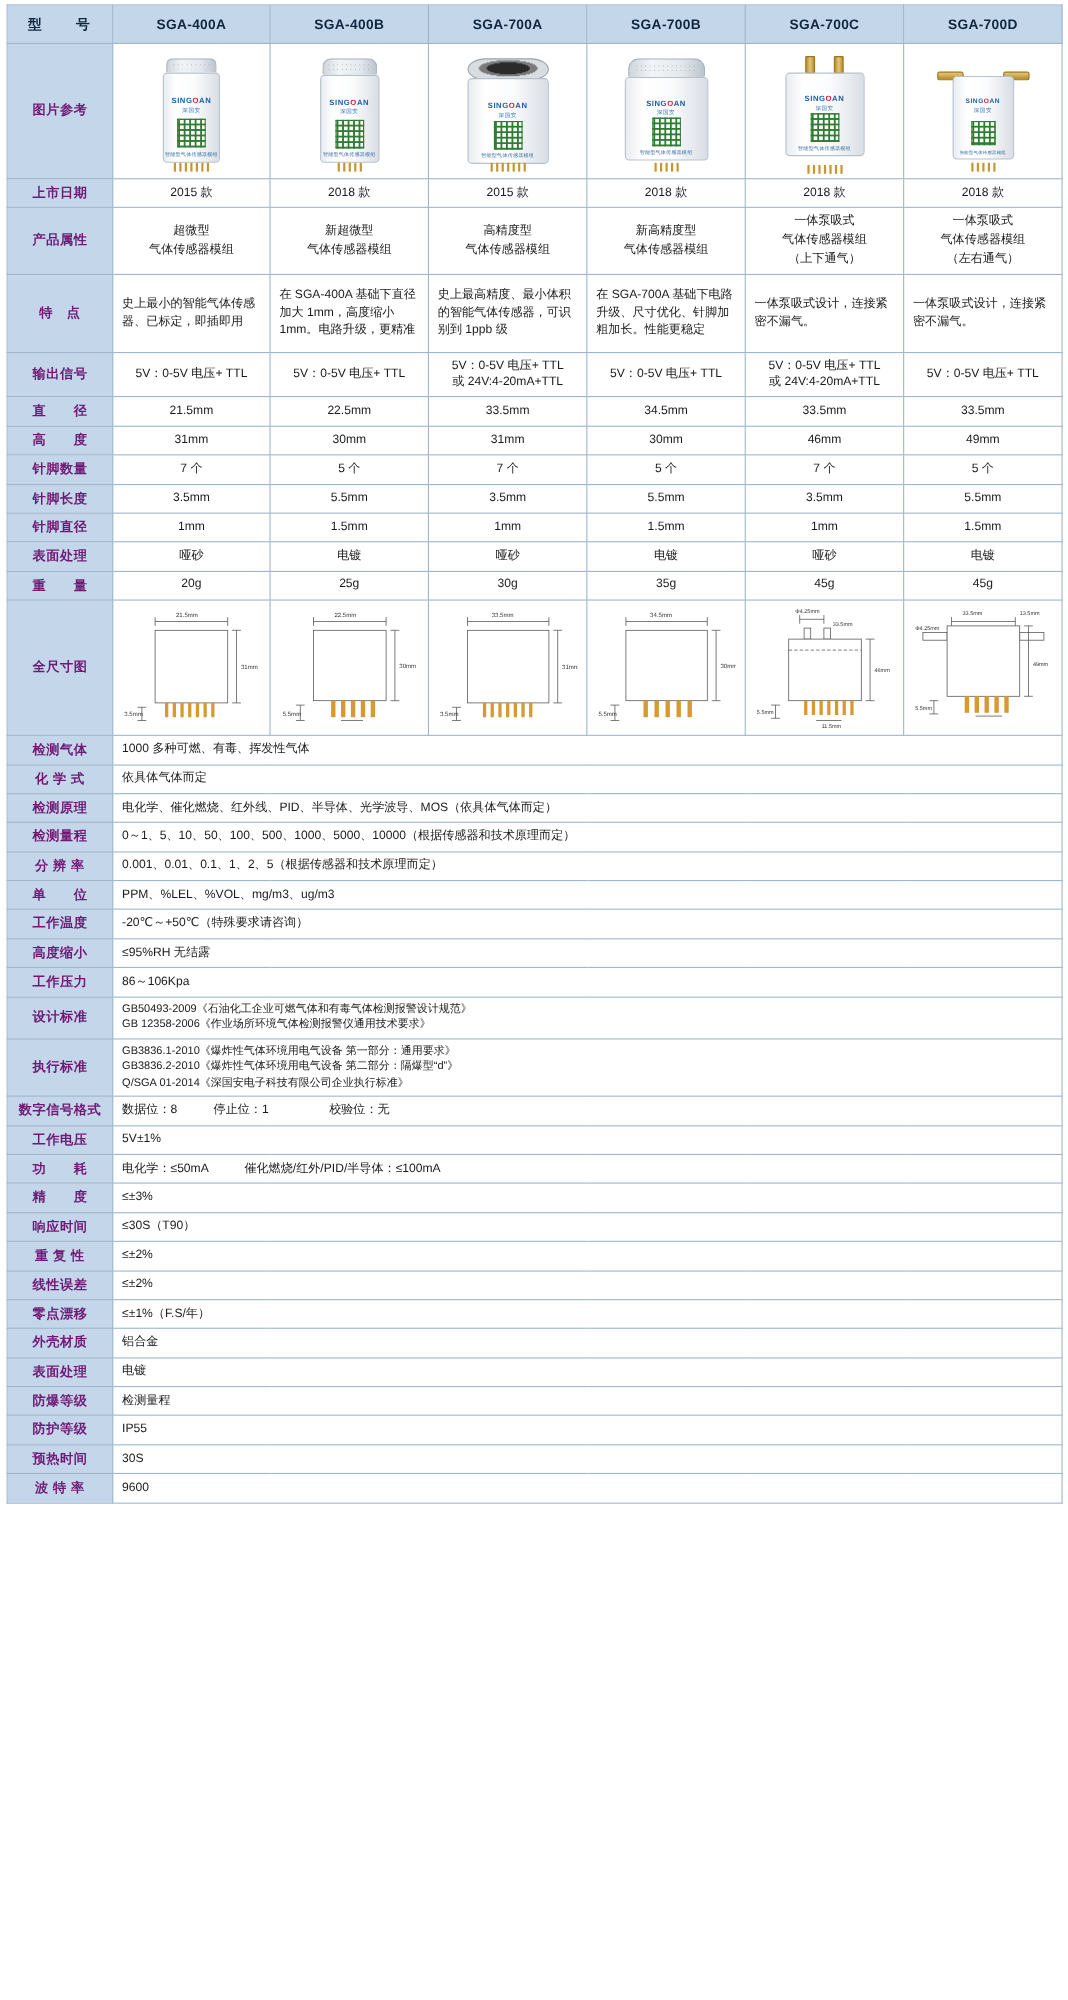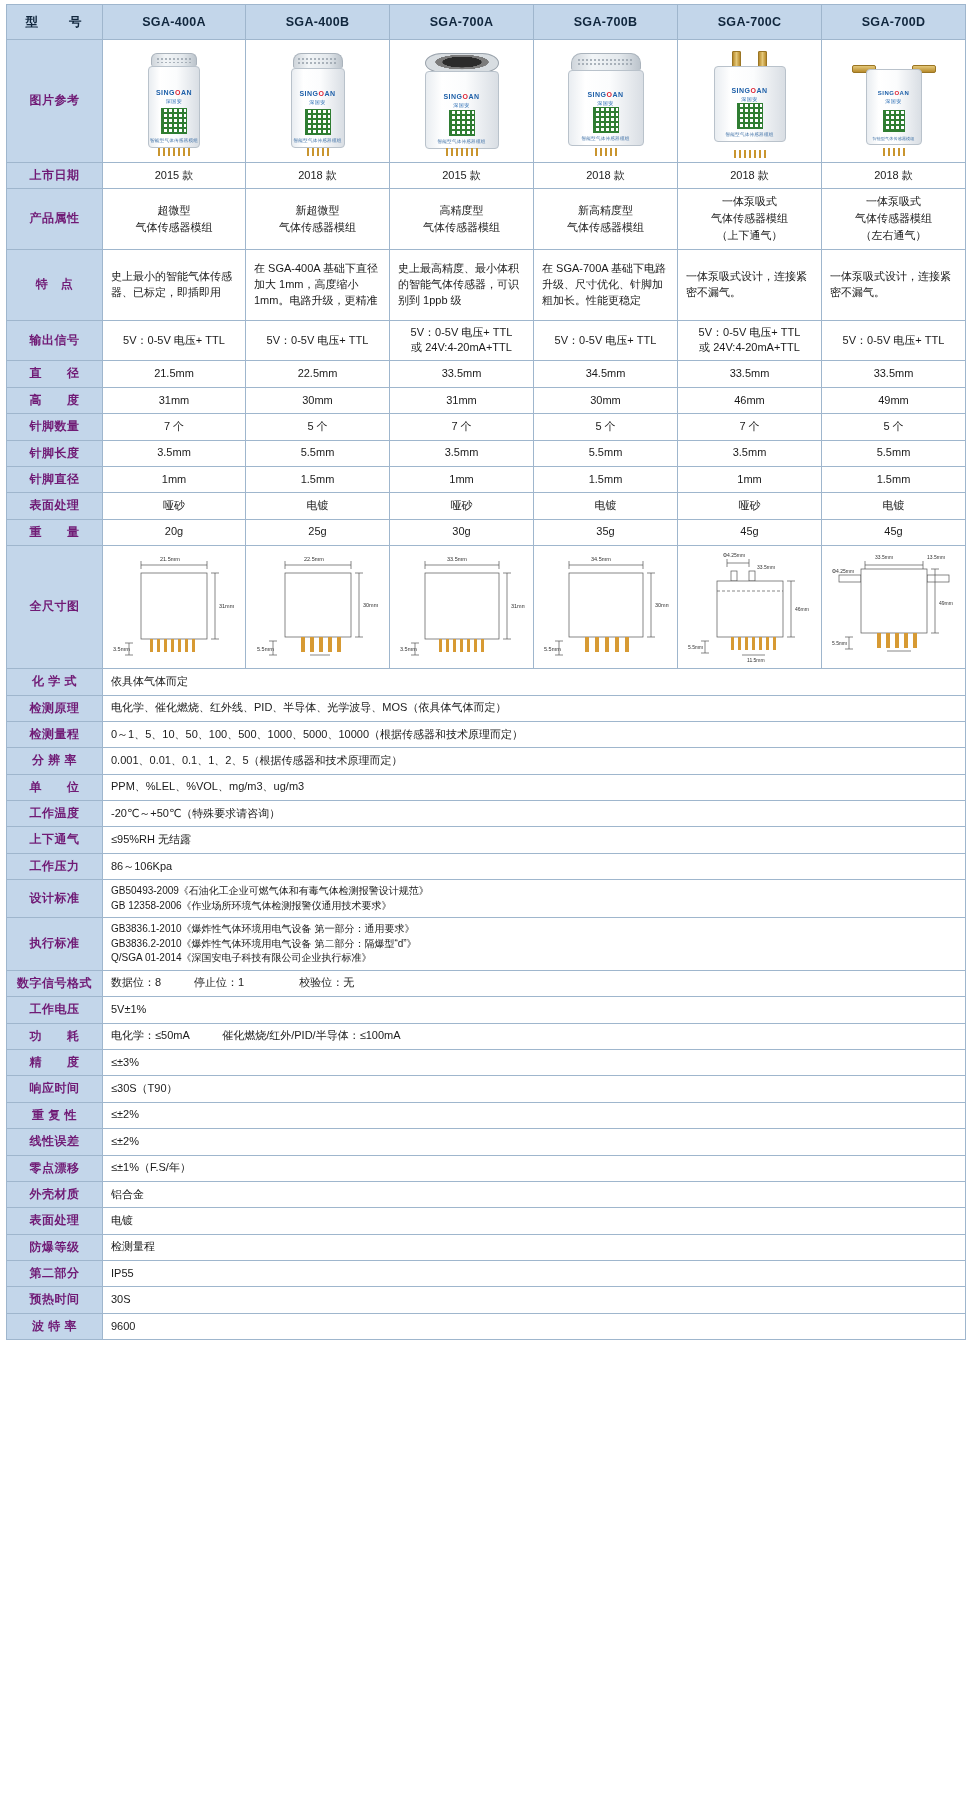--- a/index.html
+++ b/index.html
@@ -573,20 +573,24 @@
           <text x="96" y="8">13.5mm</text>
           <text x="1" y="22">Φ4.25mm</text>
           <text x="108" y="54">49mm</text>
           <text x="1" y="94">5.5mm</text>
         </g>
       </svg>
     </td>
   </tr>
 
   <tr>
+    <td class="lbl">检测气体</td>
+    <td class="val left" colspan="6">1000 多种可燃、有毒、挥发性气体</td>
+  </tr>
+  <tr>
     <td class="lbl">化 学 式</td>
     <td class="val left" colspan="6">依具体气体而定</td>
   </tr>
   <tr>
     <td class="lbl">检测原理</td>
     <td class="val left" colspan="6">电化学、催化燃烧、红外线、PID、半导体、光学波导、MOS（依具体气体而定）</td>
   </tr>
   <tr>
     <td class="lbl">检测量程</td>
     <td class="val left" colspan="6">0～1、5、10、50、100、500、1000、5000、10000（根据传感器和技术原理而定）</td>
@@ -597,21 +601,21 @@
   </tr>
   <tr>
     <td class="lbl">单　　位</td>
     <td class="val left" colspan="6">PPM、%LEL、%VOL、mg/m3、ug/m3</td>
   </tr>
   <tr>
     <td class="lbl">工作温度</td>
     <td class="val left" colspan="6">-20℃～+50℃（特殊要求请咨询）</td>
   </tr>
   <tr>
-    <td class="lbl">上下通气</td>
+    <td class="lbl">高度缩小</td>
     <td class="val left" colspan="6">≤95%RH 无结露</td>
   </tr>
   <tr>
     <td class="lbl">工作压力</td>
     <td class="val left" colspan="6">86～106Kpa</td>
   </tr>
   <tr>
     <td class="lbl">设计标准</td>
     <td class="val left small" colspan="6" style="white-space:pre-line">GB50493-2009《石油化工企业可燃气体和有毒气体检测报警设计规范》
 GB 12358-2006《作业场所环境气体检测报警仪通用技术要求》</td>
@@ -660,21 +664,21 @@
   </tr>
   <tr>
     <td class="lbl">表面处理</td>
     <td class="val left" colspan="6">电镀</td>
   </tr>
   <tr>
     <td class="lbl">防爆等级</td>
     <td class="val left" colspan="6">检测量程</td>
   </tr>
   <tr>
-    <td class="lbl">第二部分</td>
+    <td class="lbl">防护等级</td>
     <td class="val left" colspan="6">IP55</td>
   </tr>
   <tr>
     <td class="lbl">预热时间</td>
     <td class="val left" colspan="6">30S</td>
   </tr>
   <tr>
     <td class="lbl">波 特 率</td>
     <td class="val left" colspan="6">9600</td>
   </tr>

